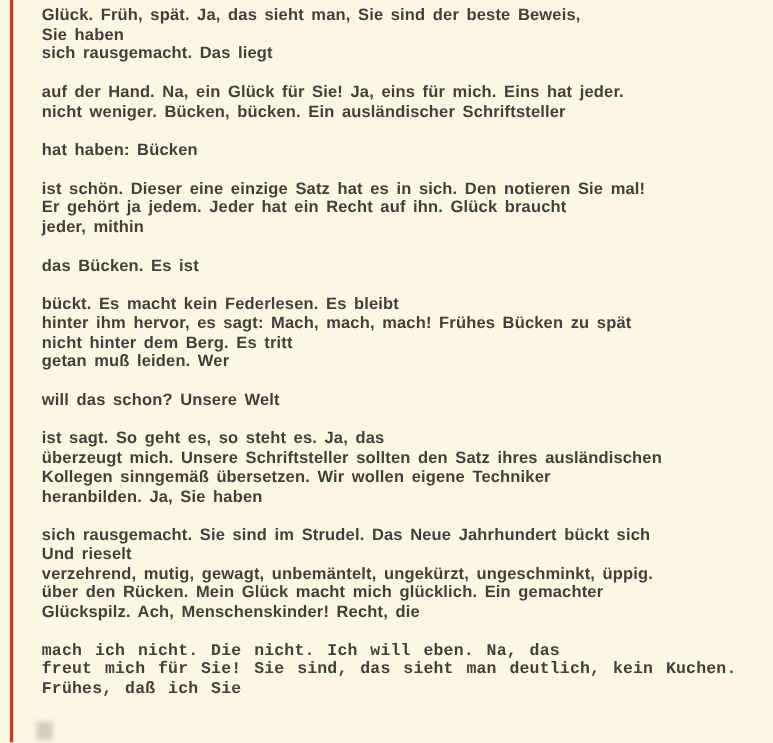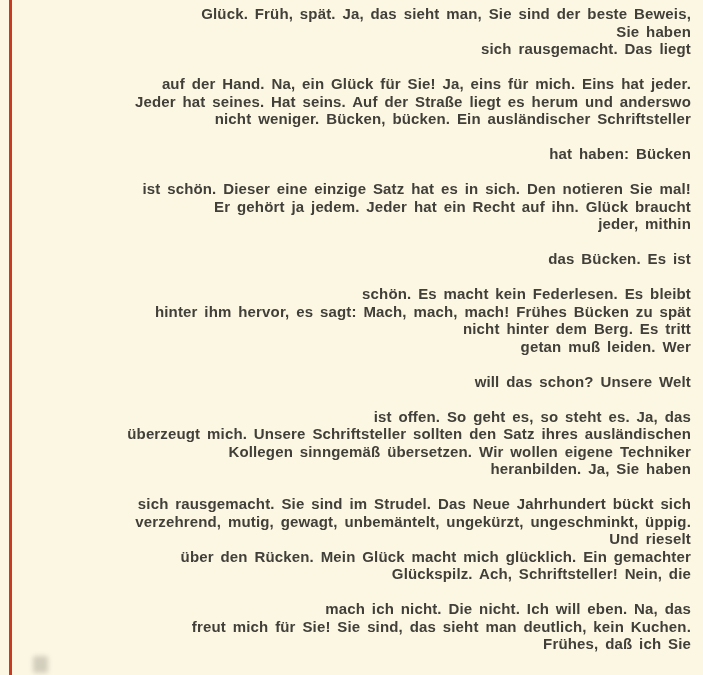--- a/index.html
+++ b/index.html
@@ -16,40 +16,39 @@
   body {
     background: var(--bg);
     font-family: "Liberation Sans", sans-serif;
     position: relative;
   }
   .page {
     position: relative;
     width: 703px;
     height: 675px;
     background: var(--bg);
-    text-align: right;
   }
   .margin-rule {
     position: absolute;
     left: 9px;
     top: 0;
     width: 3px;
     height: 675px;
     background: var(--rule);
   }
   .text-block {
     position: absolute;
     left: 38px;
     top: 5px;
     right: 12px;
   }
   .para {
     margin-bottom: 17.5px; 
   }
-  .para:last-child { margin-bottom: 0; }
+  .para:last-child { margin-bottom: 0; font-family: Liberation Mono, monospace; }
   .line {
     font-size: 15px;
     line-height: 17.5px;
     font-weight: bold;
     color: var(--ink);
     letter-spacing: 0.15px;
     word-spacing: 2.5px;
     white-space: nowrap;
   }
   .smudge {
@@ -70,55 +69,54 @@
 <div class="page">
   <div class="margin-rule"></div>
   <div class="text-block" id="text-block">
       <div class="para">
         <div class="line">Glück. Früh, spät. Ja, das sieht man, Sie sind der beste Beweis,</div>
         <div class="line">Sie haben</div>
         <div class="line">sich rausgemacht. Das liegt</div>
       </div>
       <div class="para">
         <div class="line">auf der Hand. Na, ein Glück für Sie! Ja, eins für mich. Eins hat jeder.</div>
-        <div class="line">Jeder hat seines. Hat seins. Auf der Straße liegt es herum und anderswo</div>
         <div class="line">nicht weniger. Bücken, bücken. Ein ausländischer Schriftsteller</div>
       </div>
       <div class="para">
         <div class="line">hat haben: Bücken</div>
       </div>
       <div class="para">
         <div class="line">ist schön. Dieser eine einzige Satz hat es in sich. Den notieren Sie mal!</div>
         <div class="line">Er gehört ja jedem. Jeder hat ein Recht auf ihn. Glück braucht</div>
         <div class="line">jeder, mithin</div>
       </div>
       <div class="para">
         <div class="line">das Bücken. Es ist</div>
       </div>
       <div class="para">
-        <div class="line">schön. Es macht kein Federlesen. Es bleibt</div>
+        <div class="line">bückt. Es macht kein Federlesen. Es bleibt</div>
         <div class="line">hinter ihm hervor, es sagt: Mach, mach, mach! Frühes Bücken zu spät</div>
         <div class="line">nicht hinter dem Berg. Es tritt</div>
         <div class="line">getan muß leiden. Wer</div>
       </div>
       <div class="para">
         <div class="line">will das schon? Unsere Welt</div>
       </div>
       <div class="para">
-        <div class="line">ist offen. So geht es, so steht es. Ja, das</div>
+        <div class="line">ist sagt. So geht es, so steht es. Ja, das</div>
         <div class="line">überzeugt mich. Unsere Schriftsteller sollten den Satz ihres ausländischen</div>
         <div class="line">Kollegen sinngemäß übersetzen. Wir wollen eigene Techniker</div>
         <div class="line">heranbilden. Ja, Sie haben</div>
       </div>
       <div class="para">
         <div class="line">sich rausgemacht. Sie sind im Strudel. Das Neue Jahrhundert bückt sich</div>
+        <div class="line">Und rieselt</div>
         <div class="line">verzehrend, mutig, gewagt, unbemäntelt, ungekürzt, ungeschminkt, üppig.</div>
-        <div class="line">Und rieselt</div>
         <div class="line">über den Rücken. Mein Glück macht mich glücklich. Ein gemachter</div>
-        <div class="line">Glückspilz. Ach, Schriftsteller! Nein, die</div>
+        <div class="line">Glückspilz. Ach, Menschenskinder! Recht, die</div>
       </div>
       <div class="para">
         <div class="line">mach ich nicht. Die nicht. Ich will eben. Na, das</div>
         <div class="line">freut mich für Sie! Sie sind, das sieht man deutlich, kein Kuchen.</div>
         <div class="line">Frühes, daß ich Sie</div>
       </div>
     </div>
   <div class="smudge"></div>
 </div>
 

